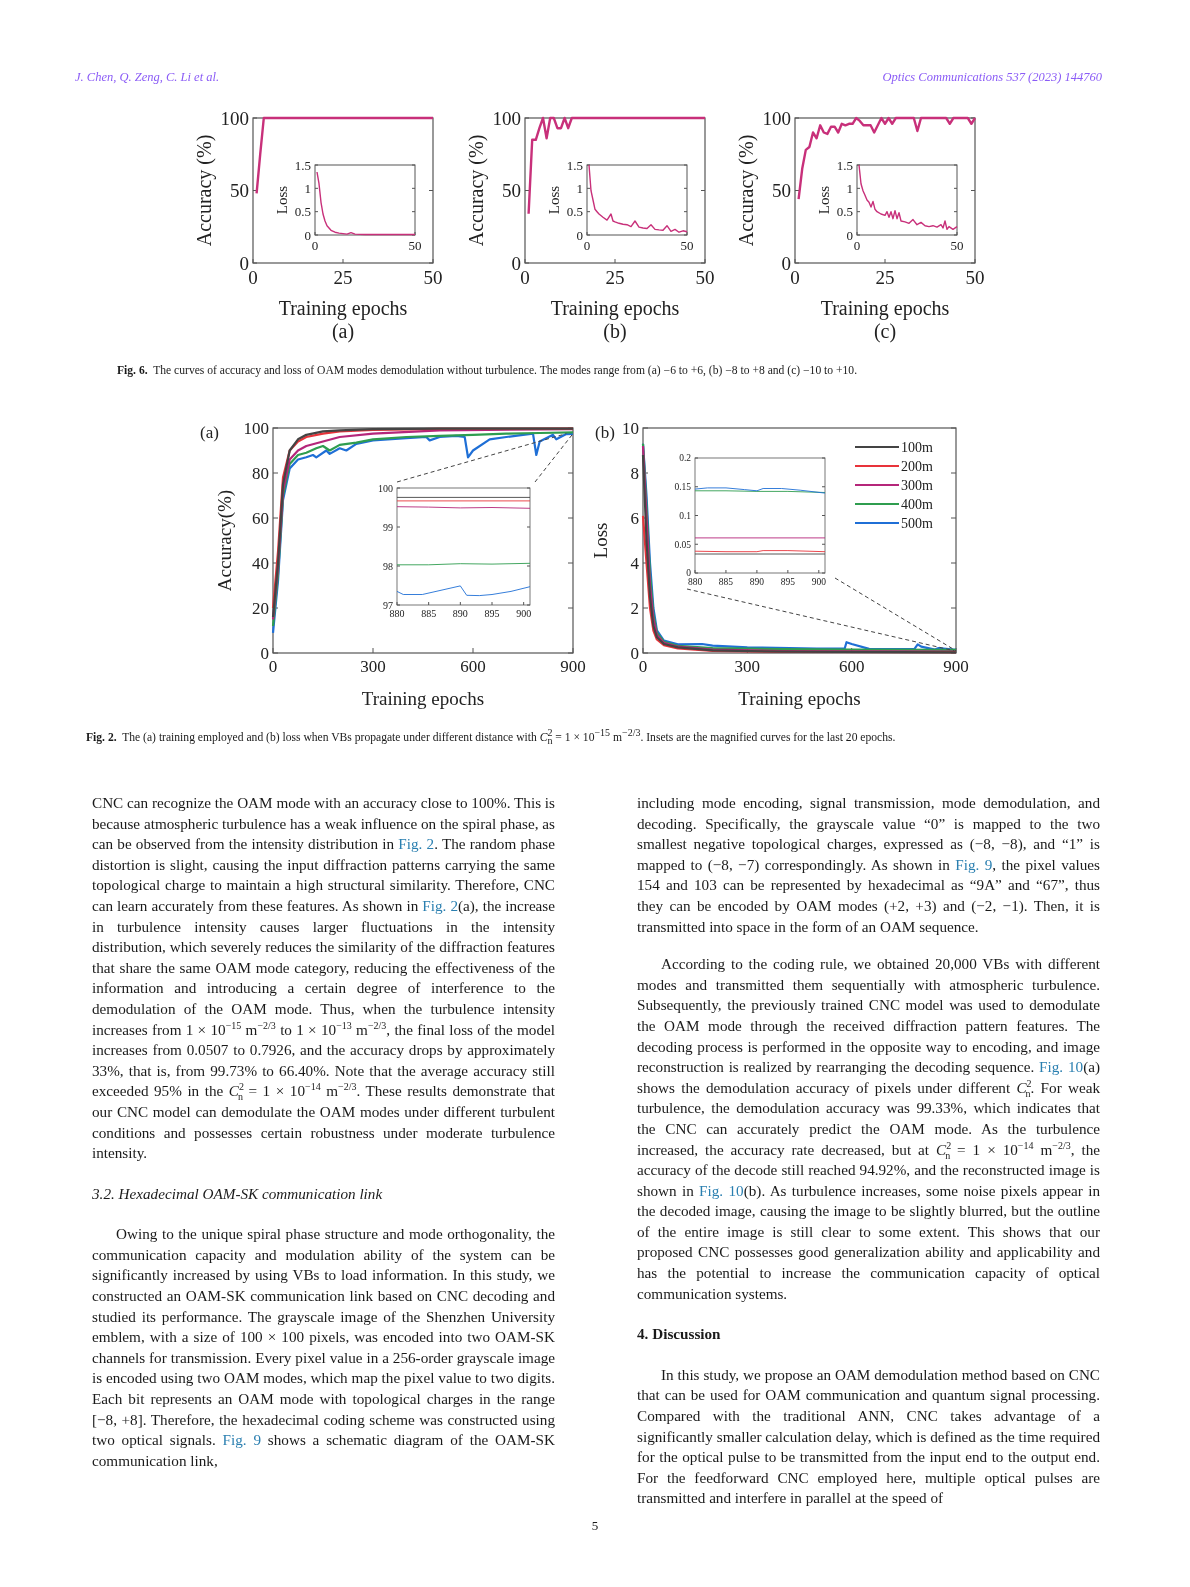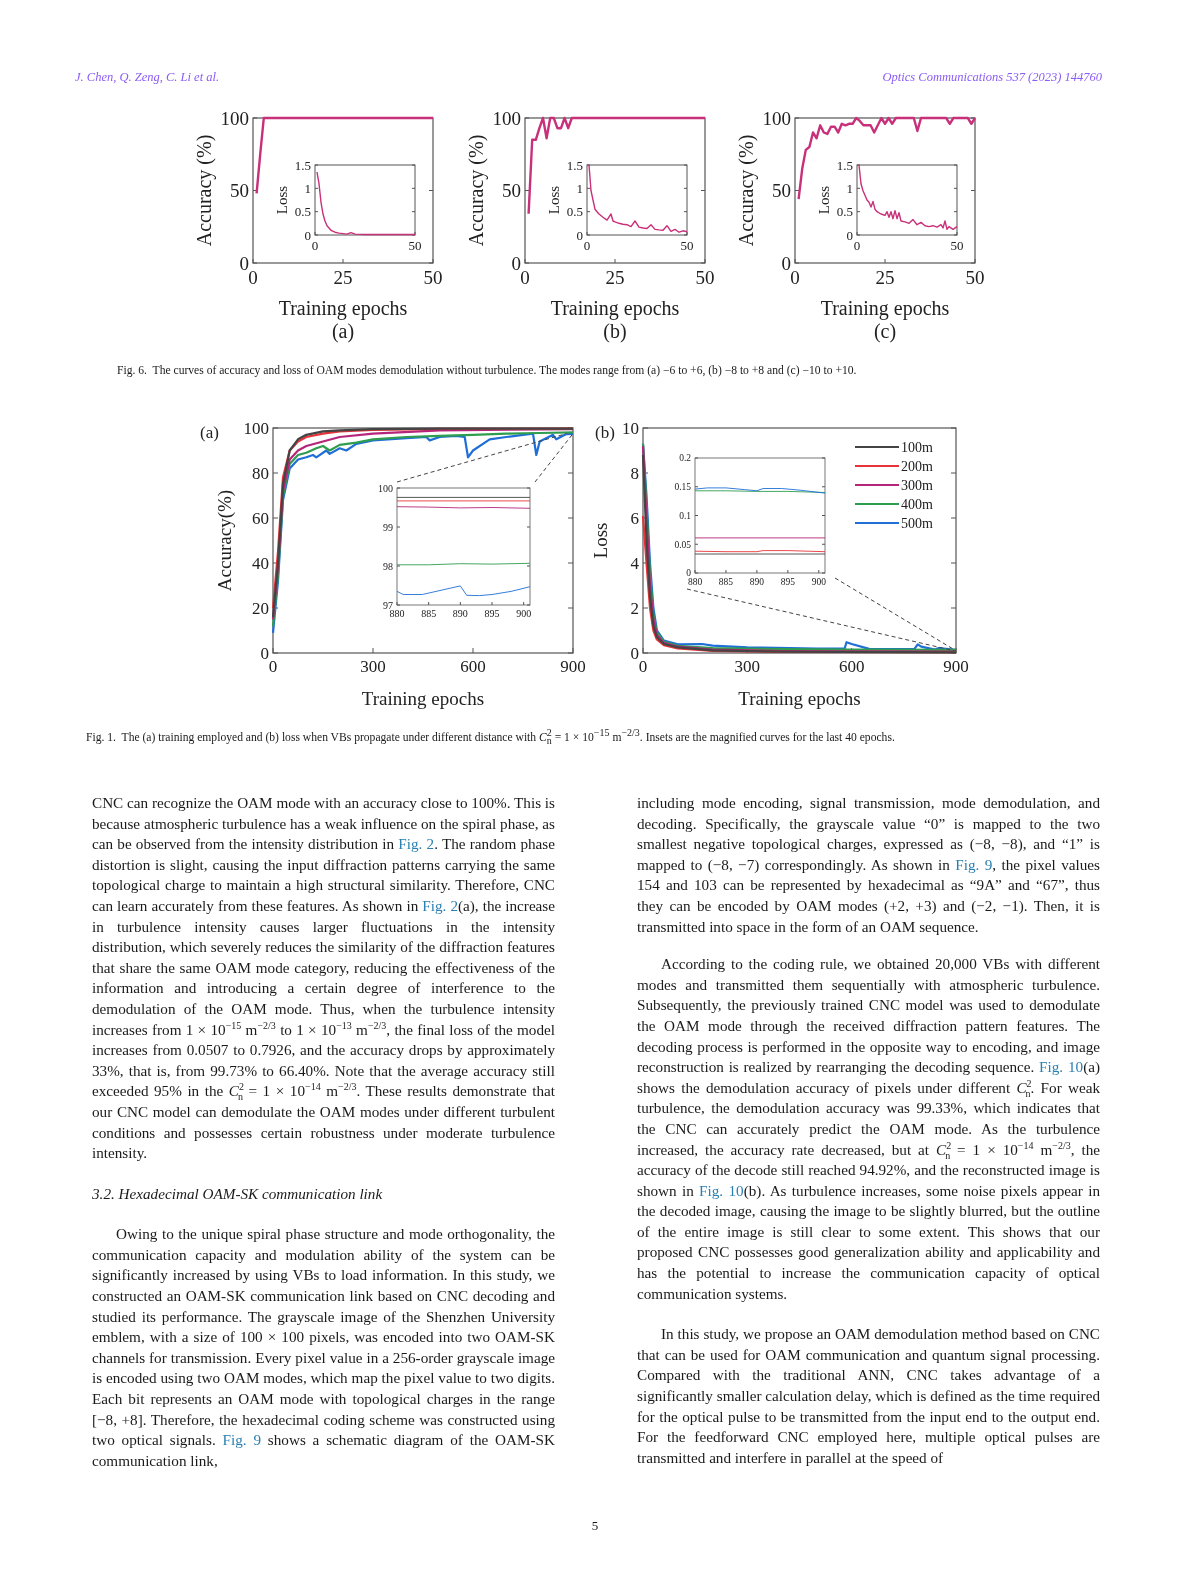--- a/index.html
+++ b/index.html
@@ -1,20 +1,20 @@
 <!DOCTYPE html>
 <html><head>
 <meta charset="utf-8">
 <style>
   html, body { margin:0; padding:0; background:#fff; }
   body { width:1190px; height:1587px; position:relative; overflow:hidden; color:#1a1a1a; font-family:"Liberation Serif", "DejaVu Serif", serif; }
   .abs { position:absolute; }
   .runhead { font-style:italic; font-size:12.5px; color:#8b5cf6; top:70px; }
   .caption { font-size:11.6px; color:#1a1a1a; white-space:nowrap; }
-  .caption b { font-weight:normal; }
+  .caption b { font-weight:bold; }
   .col { position:absolute; width:497px; font-size:15.2px; line-height:20.6px; text-align:justify; }
   .col p { margin:17px; }
   .indent { text-indent:24px; }
   .link { color:#2a7fb0; }
   .sect-it { font-style:italic; font-size:15.2px; }
   .sect-b { font-weight:bold; font-size:15.2px; }
   sup, sub { font-size:10px; line-height:0; }
   svg text { font-family:"Liberation Serif", "DejaVu Serif", serif; fill:#222; }
   .pagenum { font-size:13px; left:0; width:1190px; text-align:center; top:1518px; }
 </style>
@@ -297,29 +297,30 @@
       <line x1="625" x2="622" y1="48" y2="48" stroke="#555"></line>
       <text x="491" y="51.325" font-size="9.5" text-anchor="end">0.2</text>
       <path d="M495.0,144.0 L625.0,144.0" fill="none" stroke="#444444" stroke-width="0.9" stroke-linejoin="round"></path>
       <path d="M495.0,141.2 L526.0,141.7 L556.9,141.7 L563.1,140.6 L587.9,140.6 L625.0,141.7" fill="none" stroke="#e8333a" stroke-width="0.9" stroke-linejoin="round"></path>
       <path d="M495.0,127.9 L625.0,127.9" fill="none" stroke="#b5267a" stroke-width="0.9" stroke-linejoin="round"></path>
       <path d="M495.0,80.8 L526.0,80.8 L556.9,81.4 L587.9,81.4 L625.0,82.5" fill="none" stroke="#2f9d4f" stroke-width="0.9" stroke-linejoin="round"></path>
       <path d="M495.0,79.1 L507.4,77.9 L526.0,77.9 L544.5,79.6 L556.9,80.8 L563.1,78.5 L581.7,78.5 L600.2,80.2 L625.0,83.1" fill="none" stroke="#1f6fd6" stroke-width="0.9" stroke-linejoin="round"></path>
     </g>
 </svg>
 <div class="abs caption" style="left:86px;top:731px;">
-  <b>Fig. 1.</b>&nbsp;
-  <span>The (a) training employed and (b) loss when VBs propagate under different distance with </span><i>C</i><sup>2</sup><sub style="margin-left:-5px">n</sub><span> = 1 × 10</span><sup>−15</sup><span> m</span><sup>−2/3</sup><span>. Insets are the magnified curves for the last 40 epochs.</span>
+  <b>Fig. 2.</b>&nbsp;
+  <span>The (a) training employed and (b) loss when VBs propagate under different distance with </span><i>C</i><sup>2</sup><sub style="margin-left:-5px">n</sub><span> = 1 × 10</span><sup>−15</sup><span> m</span><sup>−2/3</sup><span>. Insets are the magnified curves for the last 20 epochs.</span>
 </div>
 
 <div class="col" style="left:75px;top:776px;">
   <p id="left-p1"><span>CNC can recognize the OAM mode with an accuracy close to 100%. This is because atmospheric turbulence has a weak influence on the spiral phase, as can be observed from the intensity distribution in </span><span class="link">Fig. 2</span><span>. The random phase distortion is slight, causing the input diffraction patterns carrying the same topological charge to maintain a high structural similarity. Therefore, CNC can learn accurately from these features. As shown in </span><span class="link">Fig. 2</span><span>(a), the increase in turbulence intensity causes larger fluctuations in the intensity distribution, which severely reduces the similarity of the diffraction features that share the same OAM mode category, reducing the effectiveness of the information and introducing a certain degree of interference to the demodulation of the OAM mode. Thus, when the turbulence intensity increases from 1 × 10</span><sup>−15</sup><span> m</span><sup>−2/3</sup><span> to 1 × 10</span><sup>−13</sup><span> m</span><sup>−2/3</sup><span>, the final loss of the model increases from 0.0507 to 0.7926, and the accuracy drops by approximately 33%, that is, from 99.73% to 66.40%. Note that the average accuracy still exceeded 95% in the </span><i>C</i><sup>2</sup><sub style="margin-left: -6px;">n</sub><span> = 1 × 10</span><sup>−14</sup><span> m</span><sup>−2/3</sup><span>. These results demonstrate that our CNC model can demodulate the OAM modes under different turbulent conditions and possesses certain robustness under moderate turbulence intensity.</span></p>
   <p style="margin-top:20px;"><span class="sect-it">3.2. Hexadecimal OAM-SK communication link</span></p>
   <p class="indent" style="margin-top:20px;"><span>Owing to the unique spiral phase structure and mode orthogonality, the communication capacity and modulation ability of the system can be significantly increased by using VBs to load information. In this study, we constructed an OAM-SK communication link based on CNC decoding and studied its performance. The grayscale image of the Shenzhen University emblem, with a size of 100 × 100 pixels, was encoded into two OAM-SK channels for transmission. Every pixel value in a 256-order grayscale image is encoded using two OAM modes, which map the pixel value to two digits. Each bit represents an OAM mode with topological charges in the range [−8, +8]. Therefore, the hexadecimal coding scheme was constructed using two optical signals. </span><span class="link">Fig. 9</span><span> shows a schematic diagram of the OAM-SK communication link,</span></p>
 </div>
 
 <div class="col" style="left:620px;top:776px;">
   <p><span>including mode encoding, signal transmission, mode demodulation, and decoding. Specifically, the grayscale value “0” is mapped to the two smallest negative topological charges, expressed as (−8, −8), and “1” is mapped to (−8, −7) correspondingly. As shown in </span><span class="link">Fig. 9</span><span>, the pixel values 154 and 103 can be represented by hexadecimal as “9A” and “67”, thus they can be encoded by OAM modes (+2, +3) and (−2, −1). Then, it is transmitted into space in the form of an OAM sequence.</span></p>
   <p class="indent"><span>According to the coding rule, we obtained 20,000 VBs with different modes and transmitted them sequentially with atmospheric turbulence. Subsequently, the previously trained CNC model was used to demodulate the OAM mode through the received diffraction pattern features. The decoding process is performed in the opposite way to encoding, and image reconstruction is realized by rearranging the decoding sequence. </span><span class="link">Fig. 10</span><span>(a) shows the demodulation accuracy of pixels under different </span><i>C</i><sup>2</sup><sub style="margin-left:-6px">n</sub><span>. For weak turbulence, the demodulation accuracy was 99.33%, which indicates that the CNC can accurately predict the OAM mode. As the turbulence increased, the accuracy rate decreased, but at </span><i>C</i><sup>2</sup><sub style="margin-left:-6px">n</sub><span> = 1 × 10</span><sup>−14</sup><span> m</span><sup>−2/3</sup><span>, the accuracy of the decode still reached 94.92%, and the reconstructed image is shown in </span><span class="link">Fig. 10</span><span>(b). As turbulence increases, some noise pixels appear in the decoded image, causing the image to be slightly blurred, but the outline of the entire image is still clear to some extent. This shows that our proposed CNC possesses good generalization ability and applicability and has the potential to increase the communication capacity of optical communication systems.</span></p>
+  <p style="margin-top:20px;"><span class="sect-b">4. Discussion</span></p>
   <p class="indent" style="margin-top:20px;"><span>In this study, we propose an OAM demodulation method based on CNC that can be used for OAM communication and quantum signal processing. Compared with the traditional ANN, CNC takes advantage of a significantly smaller calculation delay, which is defined as the time required for the optical pulse to be transmitted from the input end to the output end. For the feedforward CNC employed here, multiple optical pulses are transmitted and interfere in parallel at the speed of</span></p>
 </div>
 
 <div class="abs pagenum">5</div>
 
 </body></html>

